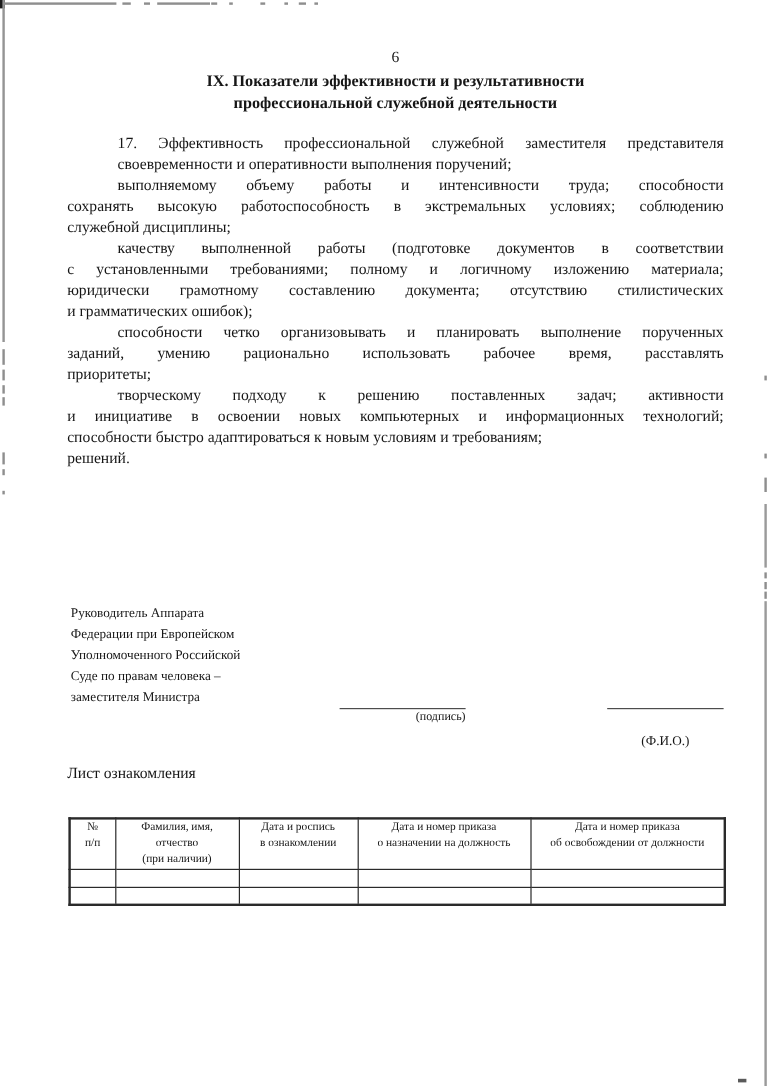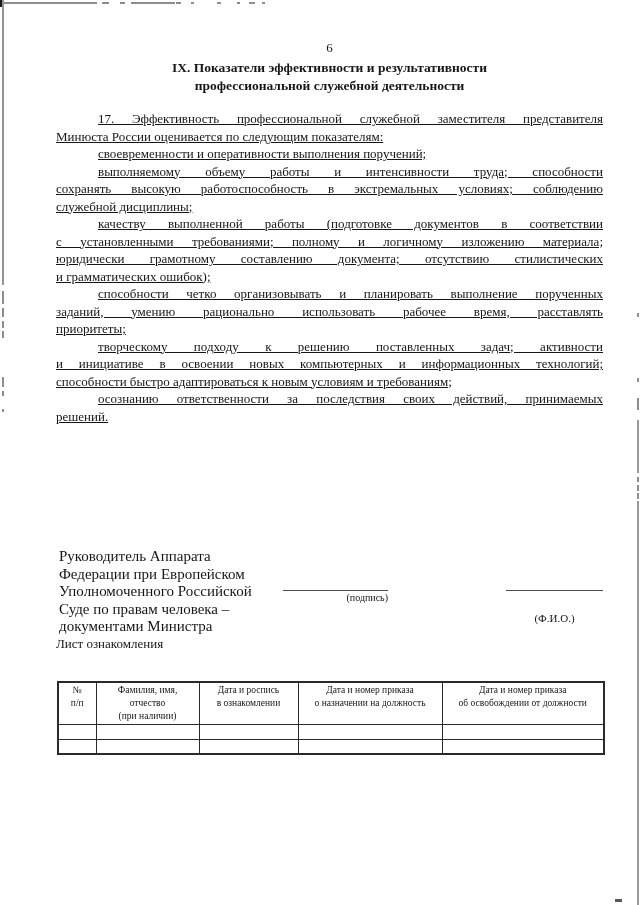--- a/index.html
+++ b/index.html
@@ -16,28 +16,28 @@
   
   .art { position: absolute; background: #8e8e8e; }
   .art-dark { position: absolute; background: #1a1a1a; }
 
   
   #page-number { top: 40px; left: 56px; width: 547px; text-align: center; font-size: 13px; }
   #heading { top: 59px; left: 56px; width: 547px; text-align: center; font-weight: bold; font-size: 13.5px; line-height: 18px; }
 
   
   #body-text { top: 110px; left: 56px; width: 547px; font-size: 13px; line-height: 17.5px; }
-  #body-text .line { width: 547px; white-space: normal; text-decoration: underline; }
+  #body-text .line { width: 547px; white-space: normal; }
   .j  { text-align: justify; text-align-last: justify; }
   .last { text-align: left; text-align-last: left; }
   .ind { text-indent: 42px; }
   .para { margin: 0; padding: 0; }
 
   
-  #sig-block { top: 503px; left: 59px; width: 270px; font-size: 15px; line-height: 17.5px; margin-top: 45px; }
+  #sig-block { top: 503px; left: 59px; width: 270px; font-size: 11px; line-height: 17.5px; }
   .sig-line { position: absolute; top: 583px; height: 7px; border-bottom: 1.5px solid #4d4d4d; }
   #sig-line-1 { left: 283px; width: 105px; }
   #sig-line-2 { left: 506px; width: 97px; }
   #sig-label-1 { top: 592px; left: 283px; width: 105px; text-align: right; font-size: 10px; }
   #sig-label-2 { top: 612px; left: 506px; width: 97px; text-align: center; font-size: 11px; }
 
   
   #ack-title { top: 636px; left: 56px; width: 547px; text-align: left; font-size: 13px; }
   #ack-table-wrap { top: 681px; left: 57px; }
   table.ack {
@@ -97,21 +97,20 @@
 <div id="page-number" class="abs">6</div>
 
 <div id="heading" class="abs">
   <div>IX. Показатели эффективности и результативности</div>
   <div>профессиональной служебной деятельности</div>
 </div>
 
 <div id="body-text" class="abs">
   <div class="para">
     <div class="line j ind">17. Эффективность профессиональной служебной заместителя представителя</div>
-    <div class="line last">Минюста России оценивается по следующим показателям:</div>
   </div>
   <div class="para">
     <div class="line last ind">своевременности и оперативности выполнения поручений;</div>
   </div>
   <div class="para">
     <div class="line j ind">выполняемому объему работы и интенсивности труда; способности</div>
     <div class="line j">сохранять высокую работоспособность в экстремальных условиях; соблюдению</div>
     <div class="line last">служебной дисциплины;</div>
   </div>
   <div class="para">
@@ -124,31 +123,30 @@
     <div class="line j ind">способности четко организовывать и планировать выполнение порученных</div>
     <div class="line j">заданий, умению рационально использовать рабочее время, расставлять</div>
     <div class="line last">приоритеты;</div>
   </div>
   <div class="para">
     <div class="line j ind">творческому подходу к решению поставленных задач; активности</div>
     <div class="line j">и инициативе в освоении новых компьютерных и информационных технологий;</div>
     <div class="line last">способности быстро адаптироваться к новым условиям и требованиям;</div>
   </div>
   <div class="para">
-    <div class="line j ind">осознанию ответственности за последствия своих действий, принимаемых</div>
     <div class="line last">решений.</div>
   </div>
 </div>
 
 <div id="sig-block" class="abs">
   <div>Руководитель Аппарата</div>
   <div>Федерации при Европейском</div>
   <div>Уполномоченного Российской</div>
   <div>Суде по правам человека –</div>
-  <div>документами Министра</div>
+  <div>заместителя Министра</div>
 </div>
 <div id="sig-line-1" class="sig-line"></div>
 <div id="sig-label-1" class="abs">(подпись)</div>
 <div id="sig-line-2" class="sig-line"></div>
 <div id="sig-label-2" class="abs">(Ф.И.О.)</div>
 
 <div id="ack-title" class="abs">Лист ознакомления</div>
 
 <div id="ack-table-wrap" class="abs">
   <table class="ack">

